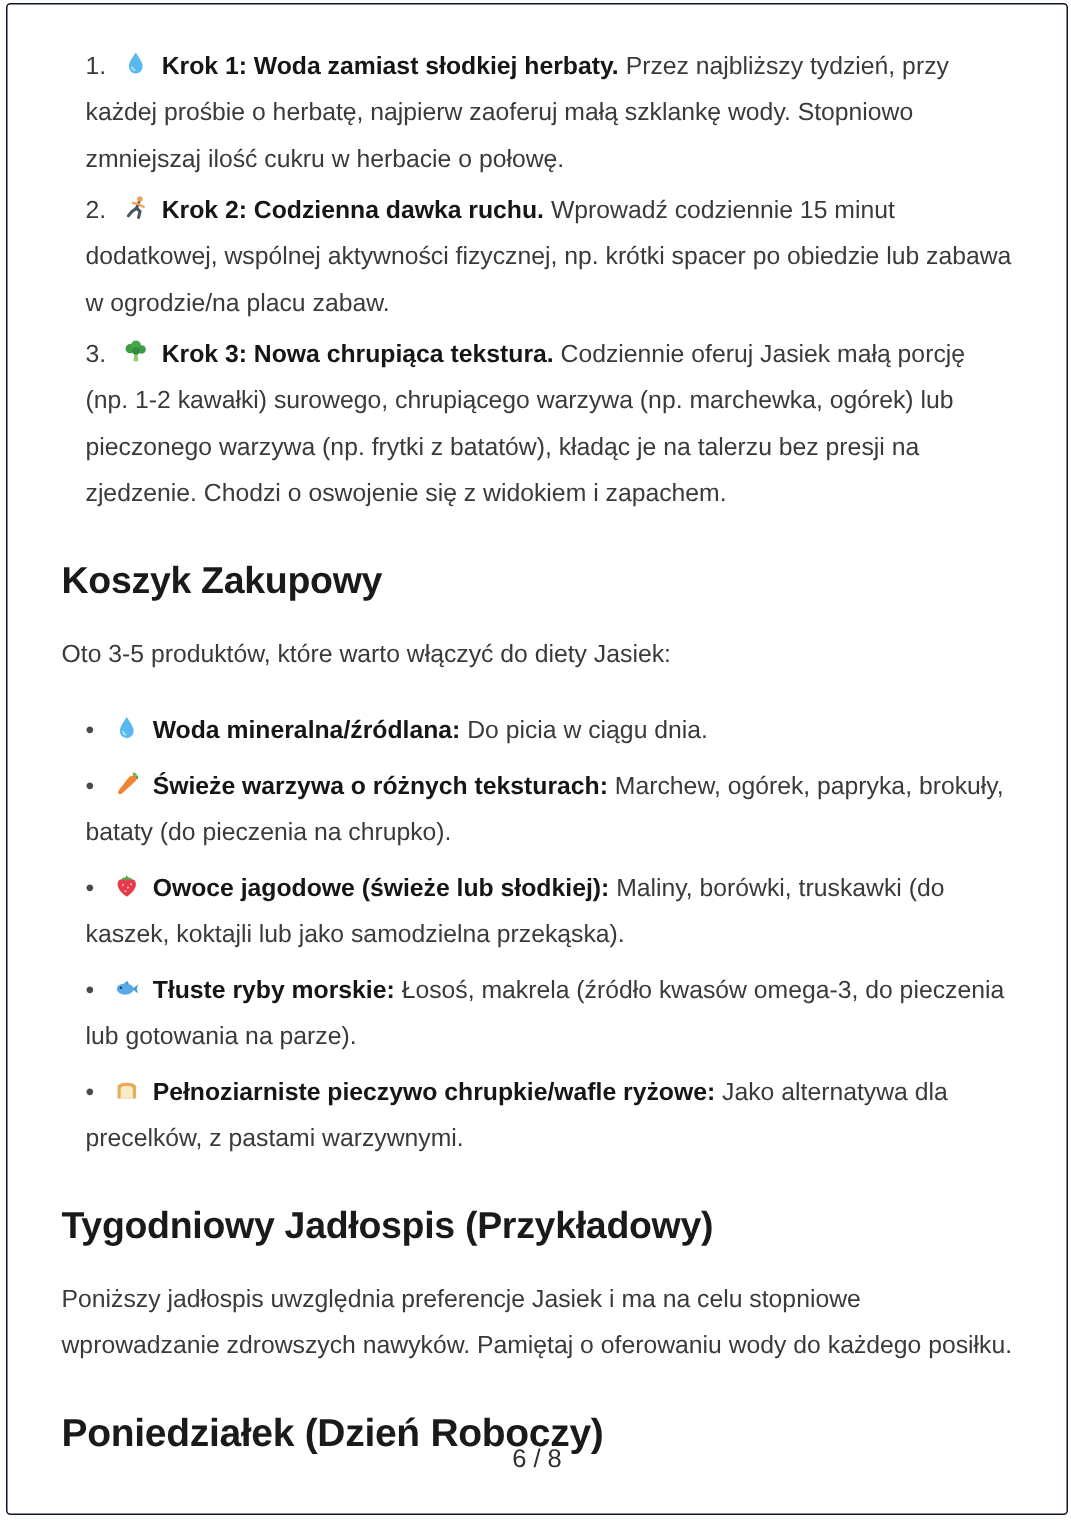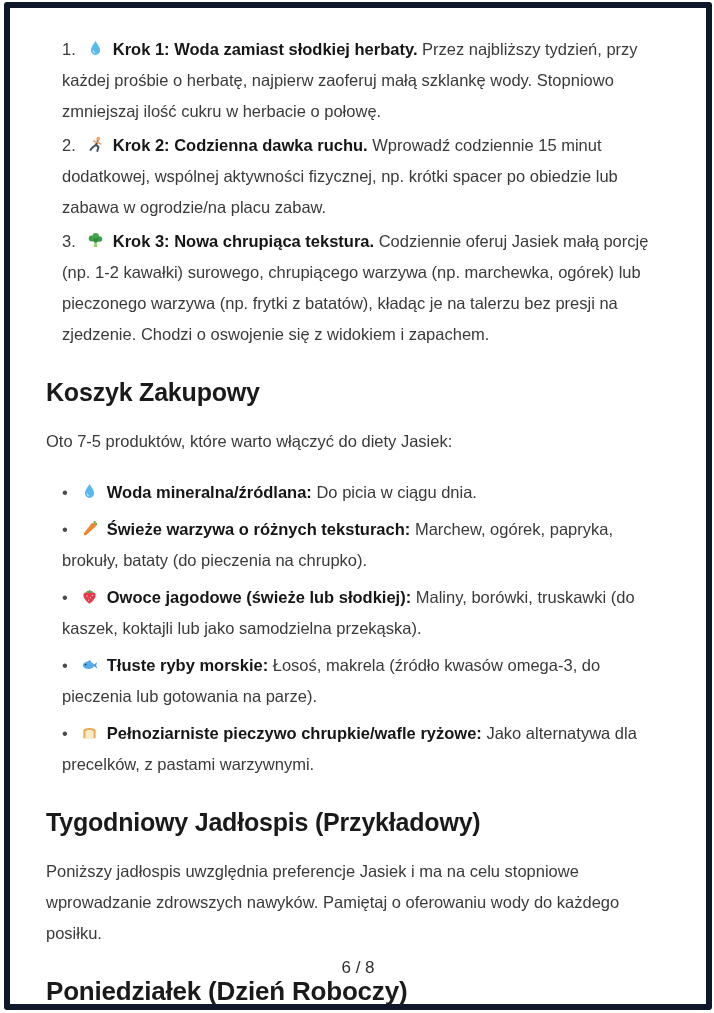--- a/index.html
+++ b/index.html
@@ -11,21 +11,21 @@
     overflow: hidden;
   }
   .page {
     position: absolute;
     left: 4px;
     top: 2px;
     width: 708px;
     height: 1008px;
     box-sizing: border-box;
     background: #ffffff;
-    border: 6px solid #0f172a;
+    border: 1px solid #0f172a;
     border-radius: 3px;
     padding: 26px 36px 0 36px;
     font-family: "Liberation Sans", "DejaVu Sans", sans-serif;
     font-size: 16.5px;
     line-height: 31px;
     color: #3a3a3a;
   }
   strong { color: #161616; font-weight: 700; }
 
   ol.steps {
@@ -110,21 +110,21 @@
       <li><span class="num">3.</span><span class="emoji"><svg viewBox="0 0 20 20">
             <path d="M9 10.5 L8.2 17.5 L12 17.5 L11.2 10.5z" fill="#8fce66"></path>
             <circle cx="5.6" cy="7.6" r="3.6" fill="#3e9e46"></circle>
             <circle cx="10.2" cy="5.2" r="4" fill="#46a84e"></circle>
             <circle cx="14.6" cy="8.2" r="3.3" fill="#3e9e46"></circle>
             <circle cx="10.2" cy="9.4" r="3" fill="#358c3e"></circle>
           </svg></span><strong>Krok 3: Nowa chrupiąca tekstura.</strong> <span>Codziennie oferuj Jasiek małą porcję (np. 1-2 kawałki) surowego, chrupiącego warzywa (np. marchewka, ogórek) lub pieczonego warzywa (np. frytki z batatów), kładąc je na talerzu bez presji na zjedzenie. Chodzi o oswojenie się z widokiem i zapachem.</span></li>
     </ol>
 
   <h2>Koszyk Zakupowy</h2>
-  <p>Oto 7-5 produktów, które warto włączyć do diety Jasiek:</p>
+  <p>Oto 3-5 produktów, które warto włączyć do diety Jasiek:</p>
 
   <ul class="basket">
       <li><span class="emoji"><svg viewBox="0 0 20 20">
             <path d="M10 1.2C7.2 5.6 4.6 8.8 4.6 12.2a5.4 5.4 0 0 0 10.8 0C15.4 8.8 12.8 5.6 10 1.2z" fill="#58b9ef"></path>
             <path d="M7.2 12.5a2.8 2.8 0 0 0 2 2.6" stroke="#bfe6fa" stroke-width="1.2" fill="none" stroke-linecap="round"></path>
           </svg></span><strong>Woda mineralna/źródlana:</strong> <span>Do picia w ciągu dnia.</span></li>
       <li><span class="emoji"><svg viewBox="0 0 20 20">
             <path d="M14.6 1.2 C15.8 1 17.2 1.6 18 2.6 L15.4 5 z" fill="#67b346"></path>
             <path d="M18.2 3.2 C19 4.4 19 5.8 18.4 6.6 L15.4 5z" fill="#4f9e3c"></path>
             <path d="M16.8 4.4 C18 5.6 17.8 7 16.6 8.2 L6.2 17.6 C4.4 19 2.6 17.6 3.4 15.6 L11.8 4.8 C12.8 3.6 15.6 3.2 16.8 4.4z" fill="#ef8432"></path>

